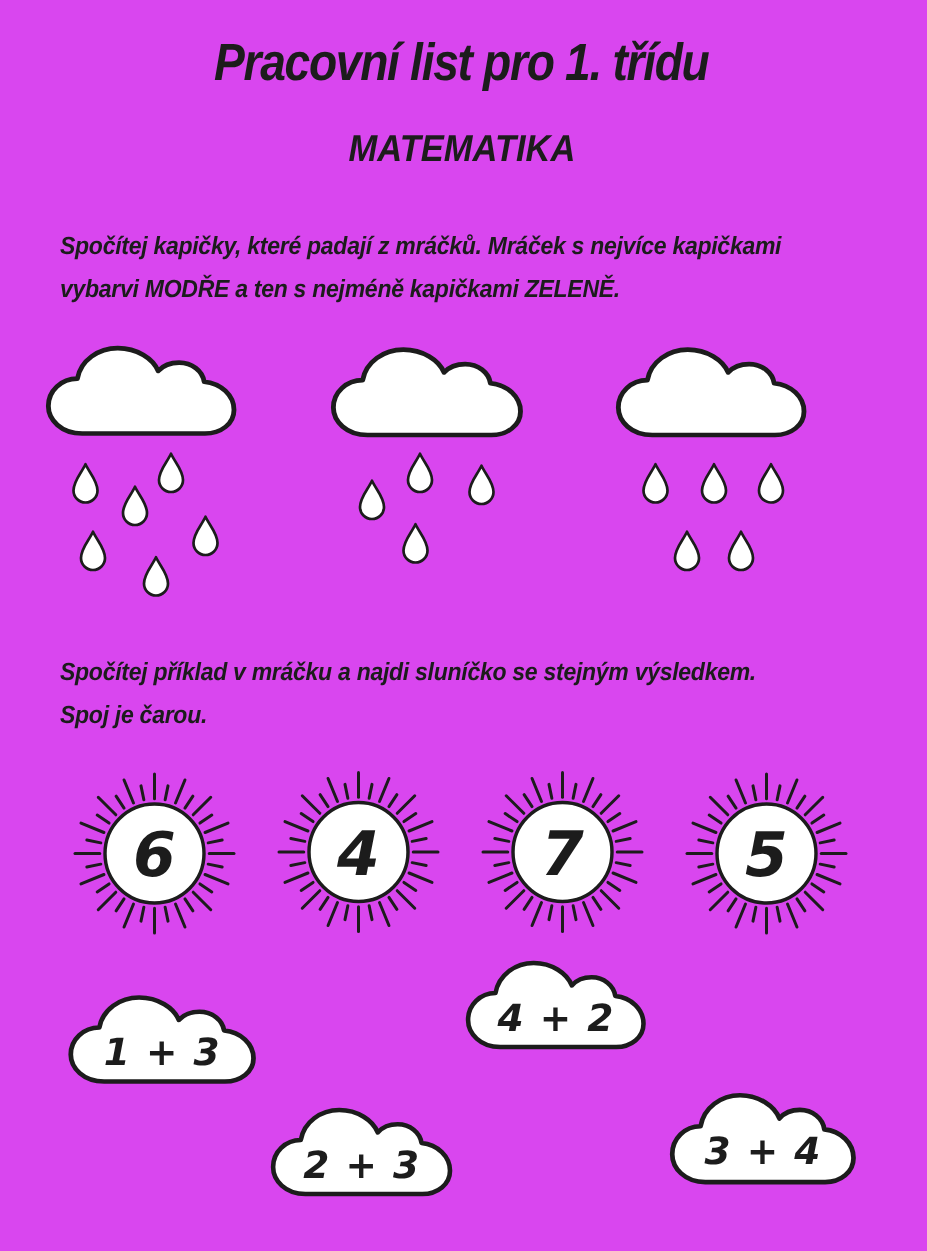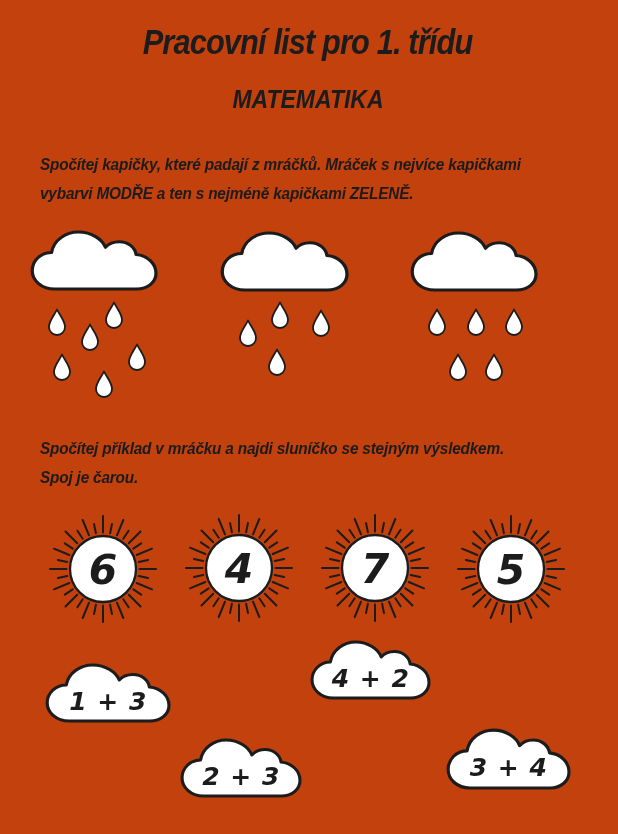--- a/index.html
+++ b/index.html
@@ -1,17 +1,17 @@
 <!DOCTYPE html>
 <html><head>
 <meta charset="utf-8">
 <style>
   html,body { margin:0; padding:0; background:#ffffff; }
   .page {
-    position:relative; width:618px; height:834px; background:#c2410c;
+    position:relative; width:618px; height:834px; background:#d946ef;
     overflow:hidden; font-family:"Liberation Sans", sans-serif; color:#1c1c1c;
   }
   .title {
     position:absolute; top:22px; left:0; width:100%; text-align:center;
     font-size:35px; font-weight:bold; font-style:italic; letter-spacing:-1px;
     transform:scaleX(0.88); transform-origin:48% top; white-space:nowrap;
   }
   .subtitle {
     position:absolute; top:85px; left:0; width:100%; text-align:center;
     font-size:25px; font-weight:bold; font-style:italic; letter-spacing:0px;

